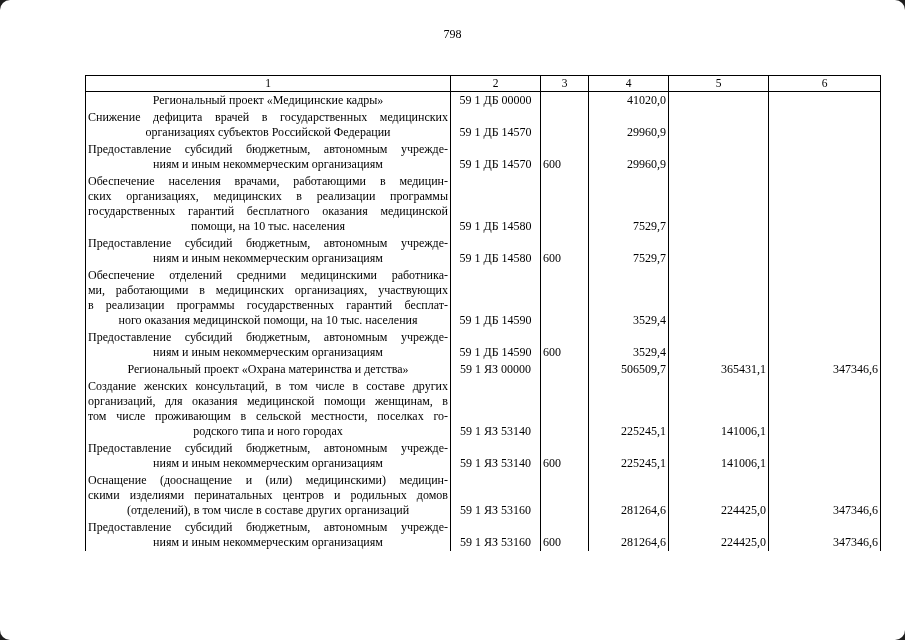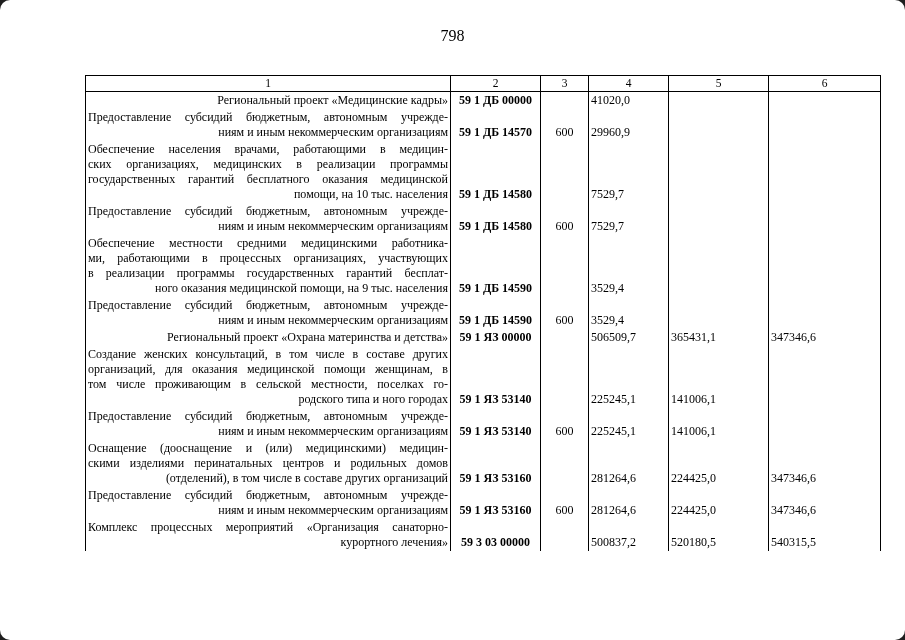--- a/index.html
+++ b/index.html
@@ -16,21 +16,21 @@
     overflow: hidden;
     font-family: "Liberation Serif", "DejaVu Serif", serif;
     color: #000;
   }
   .page-number {
     position: absolute;
     top: 27px;
     left: 0;
     width: 100%;
     text-align: center;
-    font-size: 16px;
+    font-size: 12px;
   }
   table.budget {
     position: absolute;
     top: 75px;
     left: 85px;
     width: 795px;
     border-collapse: collapse;
     table-layout: fixed;
     font-size: 12px;
     line-height: 15px;
@@ -44,24 +44,24 @@
     text-align: center;
   }
   table.budget tbody td {
     border-left: 1px solid #000;
     border-right: 1px solid #000;
     vertical-align: bottom;
     padding: 1px 2px;
   }
   td.c-name { padding: 1px 3px; }
   .jline { text-align: justify; text-align-last: justify; }
-  .lline { text-align: right; }
-  td.c-code { text-align: center; white-space: nowrap; padding: 1px 0; font-weight: bold; }
-  td.c-vr { text-align: center; }
-  td.c-amt { text-align: left; font-variant-numeric: tabular-nums; white-space: nowrap; }
+  .lline { text-align: center; }
+  td.c-code { text-align: center; white-space: nowrap; padding: 1px 0; }
+  td.c-vr { }
+  td.c-amt { text-align: right; font-variant-numeric: tabular-nums; white-space: nowrap; }
   td.c-amt1 { padding-right: 12px; }
   td.c-amt2 { padding-right: 7px; }
   td.c-amt3 { padding-right: 14px; margin-left: 9px; }
 </style>
 </head>
 <body>
 
 <div class="page">
   <div class="page-number">798</div>
 
@@ -90,20 +90,31 @@
             <div class="lline">Региональный проект «Медицинские кадры»</div>
           </td>
           <td class="c-code">59 1 ДБ 00000</td>
           <td class="c-vr"></td>
           <td class="c-amt c-amt1">41020,0</td>
           <td class="c-amt c-amt2"></td>
           <td class="c-amt c-amt3"></td>
         </tr>
         <tr>
           <td class="c-name">
+            <div class="jline">Снижение дефицита врачей в государственных медицинских</div>
+            <div class="lline">организациях субъектов Российской Федерации</div>
+          </td>
+          <td class="c-code">59 1 ДБ 14570</td>
+          <td class="c-vr"></td>
+          <td class="c-amt c-amt1">29960,9</td>
+          <td class="c-amt c-amt2"></td>
+          <td class="c-amt c-amt3"></td>
+        </tr>
+        <tr>
+          <td class="c-name">
             <div class="jline">Предоставление субсидий бюджетным, автономным учрежде-</div>
             <div class="lline">ниям и иным некоммерческим организациям</div>
           </td>
           <td class="c-code">59 1 ДБ 14570</td>
           <td class="c-vr">600</td>
           <td class="c-amt c-amt1">29960,9</td>
           <td class="c-amt c-amt2"></td>
           <td class="c-amt c-amt3"></td>
         </tr>
         <tr>
@@ -125,24 +136,24 @@
             <div class="lline">ниям и иным некоммерческим организациям</div>
           </td>
           <td class="c-code">59 1 ДБ 14580</td>
           <td class="c-vr">600</td>
           <td class="c-amt c-amt1">7529,7</td>
           <td class="c-amt c-amt2"></td>
           <td class="c-amt c-amt3"></td>
         </tr>
         <tr>
           <td class="c-name">
-            <div class="jline">Обеспечение местности средними медицинскими работника-</div>
-            <div class="jline">ми, работающими в процессных организациях, участвующих</div>
+            <div class="jline">Обеспечение отделений средними медицинскими работника-</div>
+            <div class="jline">ми, работающими в медицинских организациях, участвующих</div>
             <div class="jline">в реализации программы государственных гарантий бесплат-</div>
-            <div class="lline">ного оказания медицинской помощи, на 9 тыс. населения</div>
+            <div class="lline">ного оказания медицинской помощи, на 10 тыс. населения</div>
           </td>
           <td class="c-code">59 1 ДБ 14590</td>
           <td class="c-vr"></td>
           <td class="c-amt c-amt1">3529,4</td>
           <td class="c-amt c-amt2"></td>
           <td class="c-amt c-amt3"></td>
         </tr>
         <tr>
           <td class="c-name">
             <div class="jline">Предоставление субсидий бюджетным, автономным учрежде-</div>
@@ -203,27 +214,16 @@
         <tr>
           <td class="c-name">
             <div class="jline">Предоставление субсидий бюджетным, автономным учрежде-</div>
             <div class="lline">ниям и иным некоммерческим организациям</div>
           </td>
           <td class="c-code">59 1 ЯЗ 53160</td>
           <td class="c-vr">600</td>
           <td class="c-amt c-amt1">281264,6</td>
           <td class="c-amt c-amt2">224425,0</td>
           <td class="c-amt c-amt3">347346,6</td>
-        </tr>
-        <tr>
-          <td class="c-name">
-            <div class="jline">Комплекс процессных мероприятий «Организация санаторно-</div>
-            <div class="lline">курортного лечения»</div>
-          </td>
-          <td class="c-code">59 3 03 00000</td>
-          <td class="c-vr"></td>
-          <td class="c-amt c-amt1">500837,2</td>
-          <td class="c-amt c-amt2">520180,5</td>
-          <td class="c-amt c-amt3">540315,5</td>
         </tr>
       </tbody>
   </table>
 </div>
 
 </body></html>

